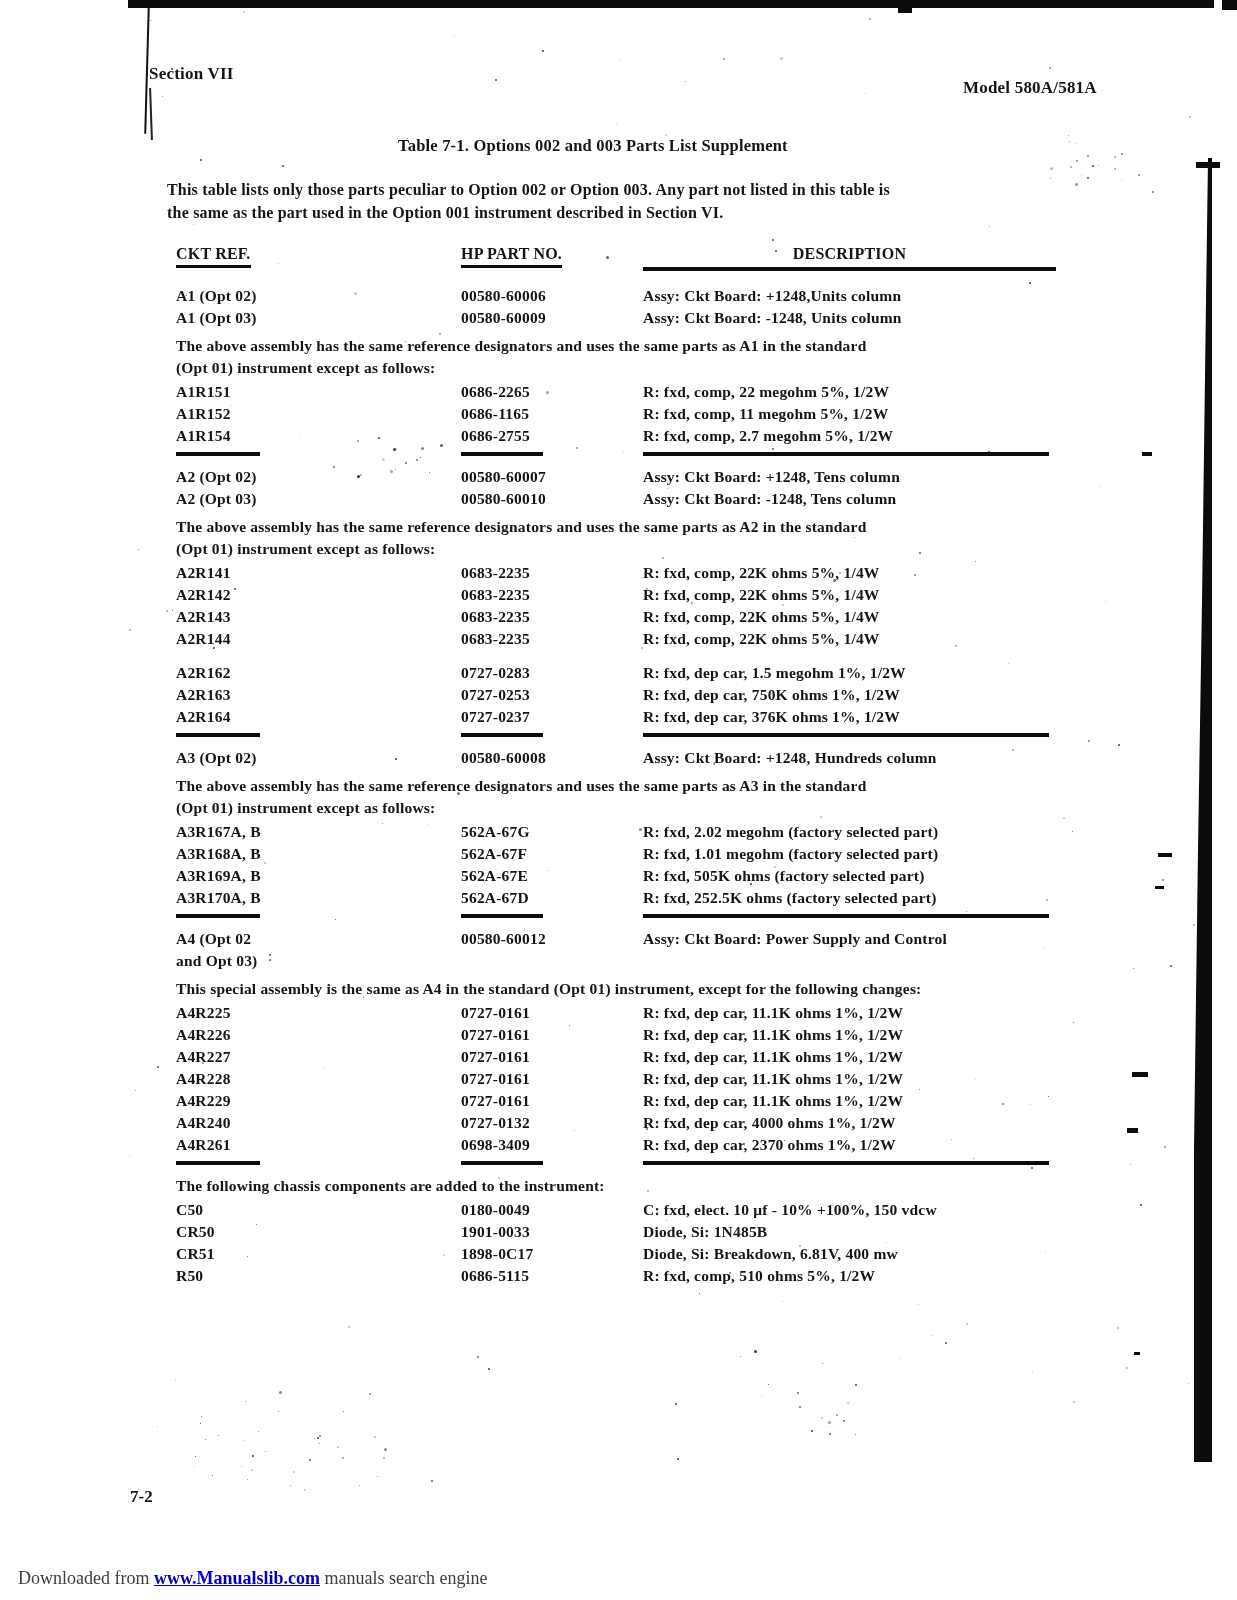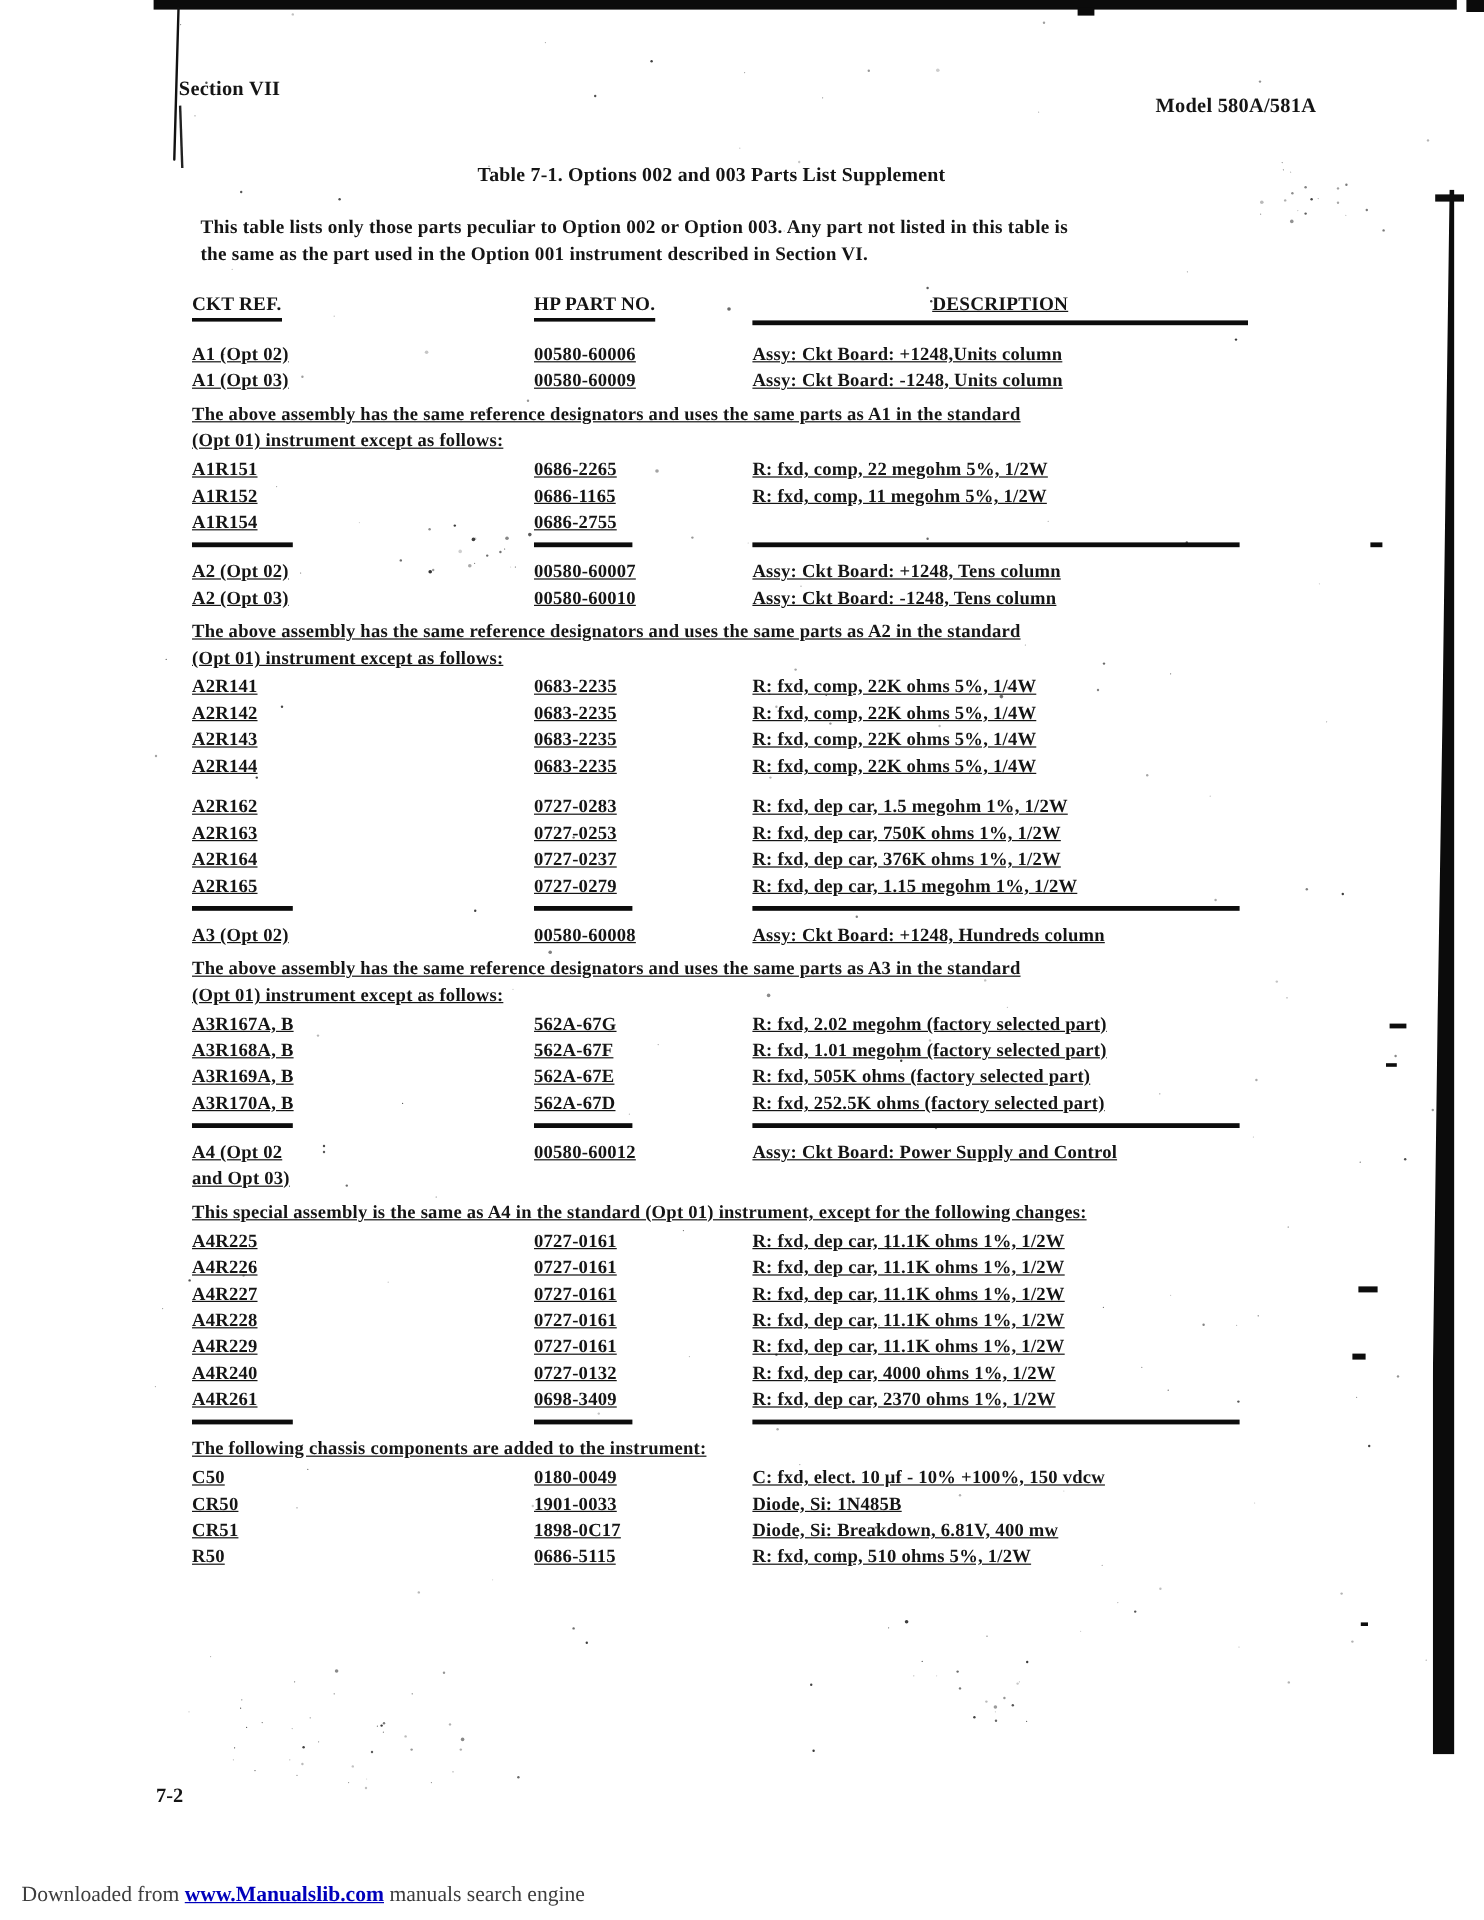--- a/index.html
+++ b/index.html
@@ -16,21 +16,21 @@
   .left-squiggle2{position:absolute;left:150px;top:88px;width:2px;height:52px;background:#222;
       transform:rotate(-2deg);}
 
   
   .section-label{position:absolute;left:149px;top:64px;font-size:17px;}
   .model-label{position:absolute;left:963px;top:78px;font-size:17px;}
   .table-title{position:absolute;left:398px;top:136px;font-size:16.5px;}
   .intro{position:absolute;left:167px;top:178px;width:910px;font-size:16px;line-height:23px;white-space:pre-line;}
 
   
-  .parts-table{position:absolute;left:160px;top:245px;width:880px;font-size:15.5px;text-decoration:underline;}
+  .parts-table{position:absolute;left:176px;top:245px;width:880px;font-size:15.5px;}
   .thead{display:grid;grid-template-columns:285px 182px 413px;margin-bottom:14px;}
   .thc{font-size:16px;}
   .thc .und{display:inline-block;border-bottom:3px solid #0d0d0d;padding-bottom:2px;}
   .thc.desc{ text-align:center;border-bottom:4px solid #0d0d0d;padding-bottom:4px;}
   .trow{display:grid;grid-template-columns:285px 182px 1fr;line-height:22px;}
   .tcell{white-space:pre-line;}
   .note{margin:6px 0 2px 0;line-height:22px;white-space:pre-line;}
   .spacer{height:12px;}
   .divider{display:grid;grid-template-columns:285px 182px 1fr;margin:5px 0 10px 0;}
   .divider span{display:block;height:4px;background:#0d0d0d;}
@@ -95,20 +95,21 @@
           <div class="tcell">R: fxd, comp, 22 megohm 5%, 1/2W</div>
         </div>
         <div class="trow">
           <div class="tcell">A1R152</div>
           <div class="tcell">0686-1165</div>
           <div class="tcell">R: fxd, comp, 11 megohm 5%, 1/2W</div>
         </div>
         <div class="trow">
           <div class="tcell">A1R154</div>
           <div class="tcell">0686-2755</div>
+          <div class="tcell">R: fxd, comp, 2.7 megohm 5%, 1/2W</div>
         </div>
         <div class="divider">
           <span class="d1"></span>
           <span class="d2"></span>
           <span class="d3"></span>
         </div>
         <div class="trow">
           <div class="tcell">A2 (Opt 02)</div>
           <div class="tcell">00580-60007</div>
           <div class="tcell">Assy: Ckt Board: +1248, Tens column</div>
@@ -148,25 +149,20 @@
         </div>
         <div class="trow">
           <div class="tcell">A2R163</div>
           <div class="tcell">0727-0253</div>
           <div class="tcell">R: fxd, dep car, 750K ohms 1%, 1/2W</div>
         </div>
         <div class="trow">
           <div class="tcell">A2R164</div>
           <div class="tcell">0727-0237</div>
           <div class="tcell">R: fxd, dep car, 376K ohms 1%, 1/2W</div>
-        </div>
-        <div class="trow">
-          <div class="tcell">A2R165</div>
-          <div class="tcell">0727-0279</div>
-          <div class="tcell">R: fxd, dep car, 1.15 megohm 1%, 1/2W</div>
         </div>
         <div class="divider">
           <span class="d1"></span>
           <span class="d2"></span>
           <span class="d3"></span>
         </div>
         <div class="trow">
           <div class="tcell">A3 (Opt 02)</div>
           <div class="tcell">00580-60008</div>
           <div class="tcell">Assy: Ckt Board: +1248, Hundreds column</div>

